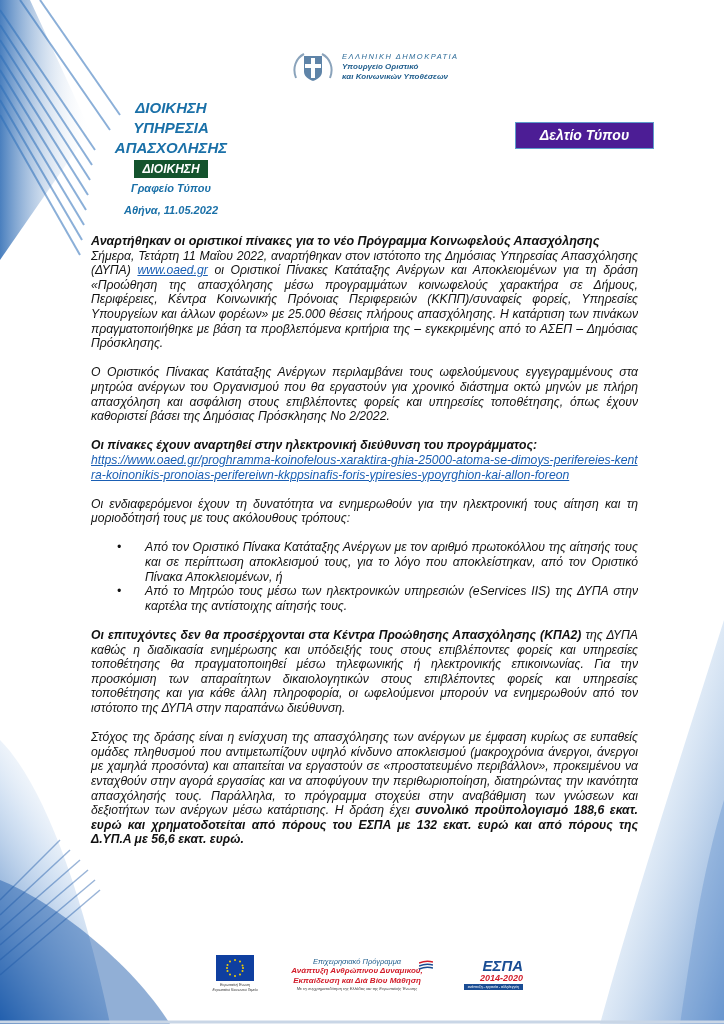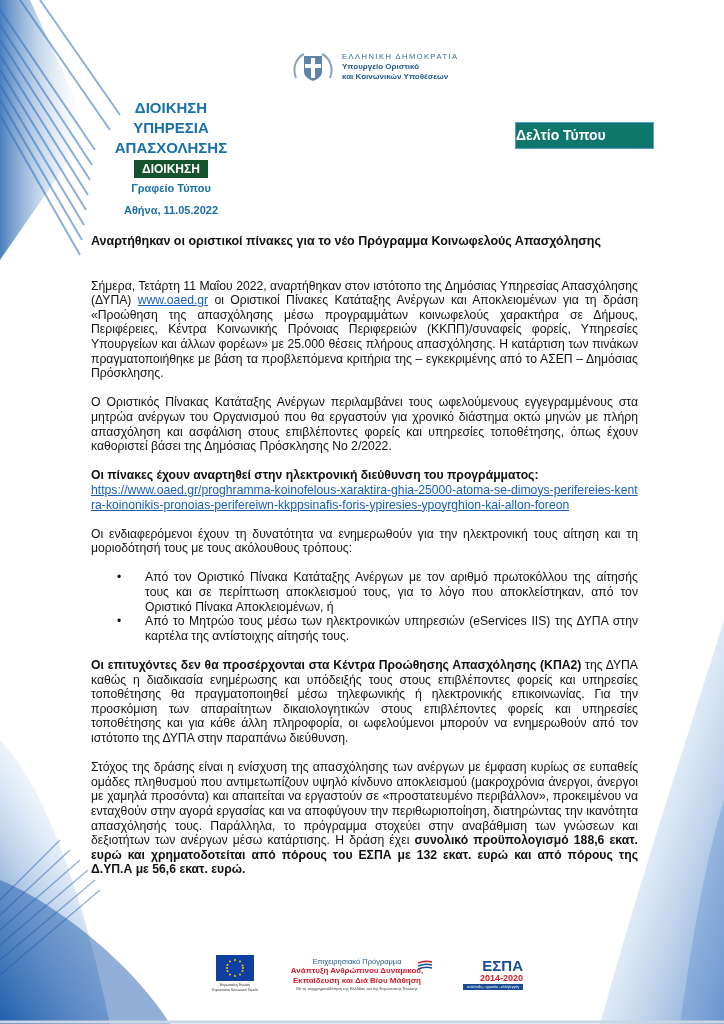--- a/index.html
+++ b/index.html
@@ -3,43 +3,43 @@
 <meta charset="utf-8">
 <style>
   html, body { margin: 0; padding: 0; }
   body {
     width: 724px; height: 1024px; position: relative; overflow: hidden;
     background: #ffffff;
     font-family: "Liberation Sans", sans-serif;
     color: #111;
   }
   .bg { position: absolute; left: 0; top: 0; width: 724px; height: 1024px; z-index: 0; }
-  .content { position: absolute; left: 0; top: 0; width: 724px; height: 1024px; z-index: 1; }
+  .content { position: absolute; left: 0; top: 0; width: 724px; height: 1024px; z-index: 1; font-style: italic; }
 
   
   .ministry { position: absolute; left: 292px; top: 50px; display: flex; align-items: center; }
   .ministry .emblem { width: 42px; height: 34px; margin-right: 8px; }
   .ministry .mtext { font-size: 8px; line-height: 10px; color: #1f5d8c; }
   .ministry .mtext .caps { letter-spacing: 1.5px; color: #2d6b98; font-size: 7.5px; }
   .ministry .mtext .bold { font-weight: bold; color: #1f5d8c; }
 
   
   .org { position: absolute; left: 82px; top: 98px; width: 178px; text-align: center; color: #1a70a8; }
   .org .name { font-weight: bold; font-size: 15px; line-height: 20px; }
   .org .dept { display: inline-block; background: #14532d; color: #fff; font-weight: bold; font-size: 12px;
                padding: 1px 8px; margin-top: 2px; line-height: 16px; }
   .org .office { font-weight: bold; font-size: 11px; line-height: 14px; margin-top: 3px; color: #1a70a8; }
 
-  .press-badge { position: absolute; left: 515px; top: 122px; width: 137px; height: 25px; background: #0f766e;
+  .press-badge { position: absolute; left: 515px; top: 122px; width: 137px; height: 25px; background: #4c1d95;
                  border: 1px solid #5d9ccb; color: #fff; font-weight: bold; font-size: 14px;
-                 line-height: 25px; }
+                 text-align: center; line-height: 25px; }
 
   .main { position: absolute; left: 91px; top: 234px; width: 547px; font-size: 12.2px; line-height: 14.6px; }
   .main p { margin: 0 0 14.6px 0; text-align: justify; }
-  .main .title { font-weight: bold; font-size: 12.5px; margin-bottom: 30px; text-align: left; }
+  .main .title { font-weight: bold; font-size: 12.5px; margin-bottom: 0; text-align: left; }
   .main a { color: #1a5fb4; text-decoration: underline; }
   .main ul { margin: 0 0 14.6px 0; padding-left: 54px; list-style: none; }
   .main li { position: relative; text-align: justify; }
   .main li .bullet { position: absolute; left: -28px; top: 0; }
   .b { font-weight: bold; }
   .url { word-break: break-all; text-align: left !important; }
 
   .footer { position: absolute; left: 215px; top: 955px; display: flex; align-items: center; }
   .eu { width: 40px; height: 38px; display: flex; flex-direction: column; align-items: center; }
   .eu .flag { width: 38px; height: 26px; background: #0f3fa0; position: relative; }

